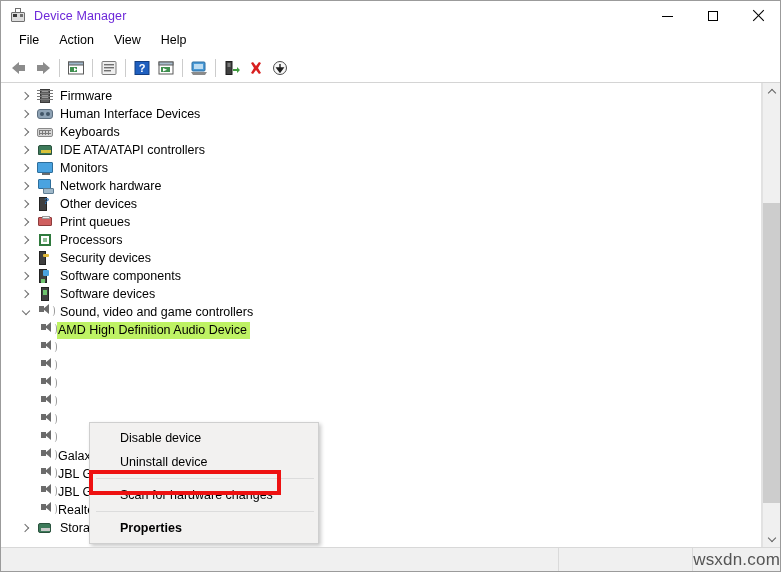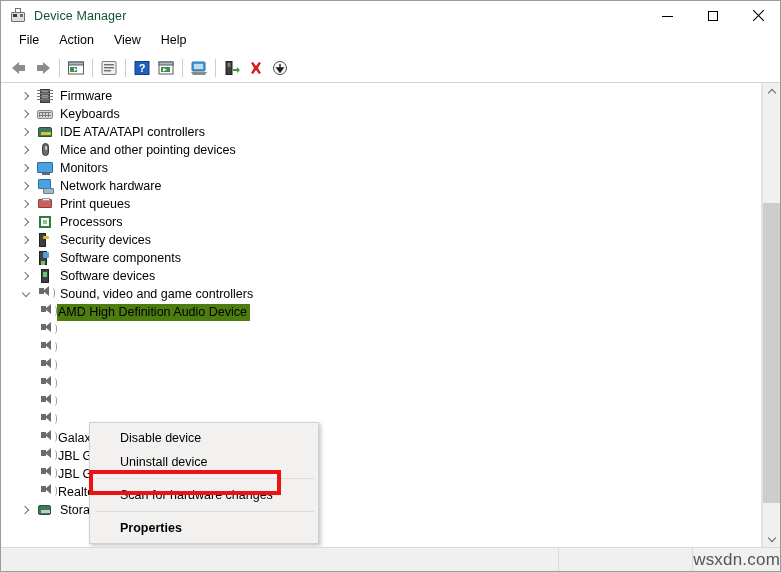--- a/index.html
+++ b/index.html
@@ -60,21 +60,21 @@
   }
   .tiv-stand {
     position: absolute; left: 5px; top: 0px;
     width: 6px; height: 4px;
     border: 1px solid #6f6f6f;
     border-bottom: none;
     box-sizing: border-box;
   }
   #title-text {
     font-size: 12.5px;
-    color: #14532d;
+    color: #6d28d9;
     letter-spacing: .1px;
   }
   #win-buttons {
     position: absolute;
     right: 0; top: 0;
     height: 30px;
     display: flex;
   }
   .win-btn {
     width: 45px; height: 30px;
@@ -164,21 +164,21 @@
     height: 18px;
     display: flex;
     align-items: center;
     padding-left: 18px;
     white-space: nowrap;
     font-size: 12.5px;
     position: relative;
   }
   .tree-row.child { padding-left: 56px; }
   .tree-row.selected > .row-label {
-    background: #4d7c0f;
+    background: #bef264;
   }
   .chevron {
     width: 14px; height: 14px;
     flex: none;
     display: flex; align-items: center; justify-content: center;
     color: #5a5a5a;
     font-size: 10px;
     line-height: 1;
   }
   .chev-right:before {
@@ -479,61 +479,68 @@
 
         <div class="tree-row">
           <span class="chevron chev-right"></span>
           <span class="dev-icon">
               <i class="ic-chip"></i>
               <i class="ic-chip-pins"></i>
             </span>
           <span class="row-label">Firmware</span>
         </div>
 
+        <div class="tree-row">
+          <span class="chevron chev-right"></span>
+          <span class="dev-icon">
+              <i class="ic-hid"></i>
+            </span>
+          <span class="row-label">Human Interface Devices</span>
+        </div>
 
         <div class="tree-row">
           <span class="chevron chev-right"></span>
           <span class="dev-icon">
               <i class="ic-kb"></i>
             </span>
           <span class="row-label">Keyboards</span>
         </div>
 
         <div class="tree-row">
           <span class="chevron chev-right"></span>
           <span class="dev-icon">
               <i class="ic-ide"></i>
             </span>
           <span class="row-label">IDE ATA/ATAPI controllers</span>
         </div>
 
-        <div class="tree-row">
-          <span class="chevron chev-right"></span>
-          <span class="dev-icon">
-              <i class="ic-mouse"></i>
-            </span>
-          <span class="row-label">Mice and other pointing devices</span>
-        </div>
 
         <div class="tree-row">
           <span class="chevron chev-right"></span>
           <span class="dev-icon">
               <i class="ic-monitor"></i>
             </span>
           <span class="row-label">Monitors</span>
         </div>
 
         <div class="tree-row">
           <span class="chevron chev-right"></span>
           <span class="dev-icon">
               <i class="ic-net"></i>
             </span>
           <span class="row-label">Network hardware</span>
         </div>
 
+        <div class="tree-row">
+          <span class="chevron chev-right"></span>
+          <span class="dev-icon">
+              <i class="ic-other"></i>
+            </span>
+          <span class="row-label">Other devices</span>
+        </div>
 
         <div class="tree-row">
           <span class="chevron chev-right"></span>
           <span class="dev-icon">
               <i class="ic-print"></i>
             </span>
           <span class="row-label">Print queues</span>
         </div>
 
         <div class="tree-row">

